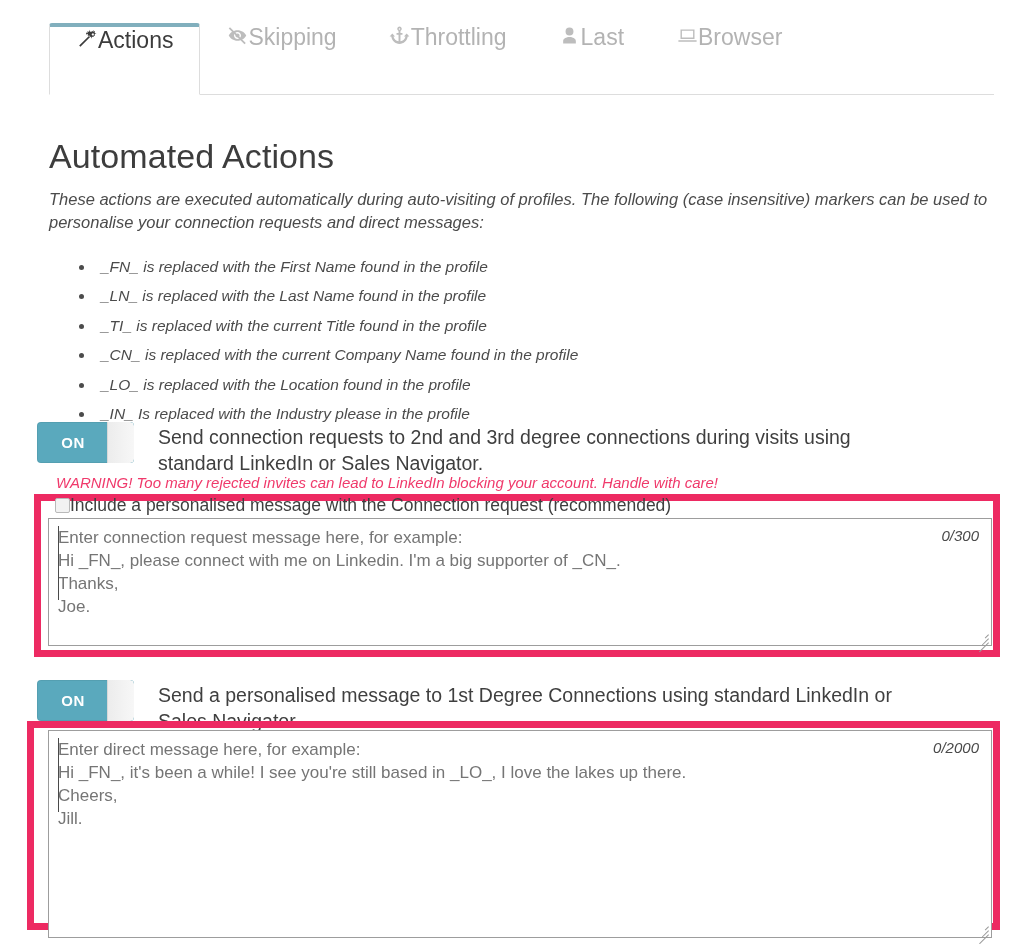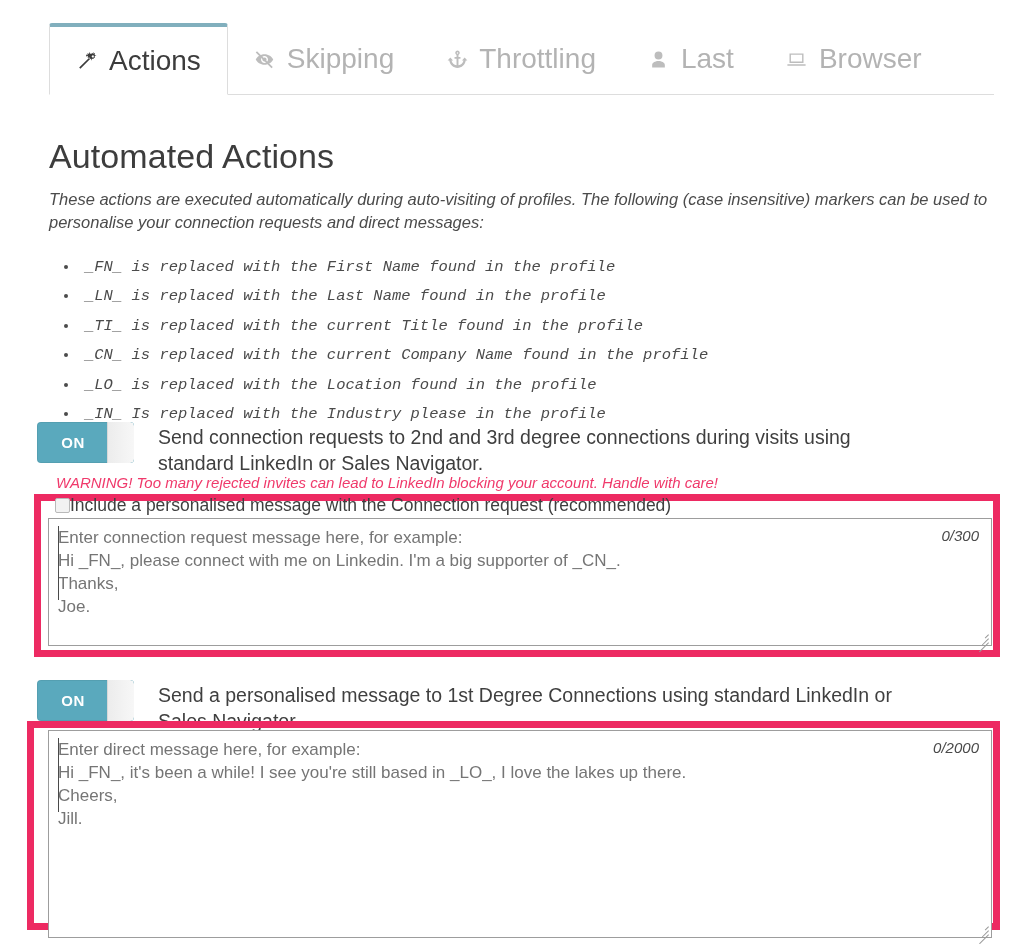--- a/index.html
+++ b/index.html
@@ -15,23 +15,23 @@
   .page { position: relative; width: 1024px; height: 944px; background:#fff; }
 
   
   .tabbar {
     position: absolute;
     left: 49px; top: 24px; width: 945px; height: 71px;
     border-bottom: 1px solid #dddddd;
   }
   .tabs { display: flex; align-items: flex-end; height: 100%; }
   .tab {
-    display: flex; align-items: center; gap: 11px;
+    display: flex; align-items: flex-start; gap: 0;
     padding: 0 26px; height: 70px;
-    font-size: 28px; color: #b3b3b3;
+    font-size: 23px; color: #b3b3b3;
     background: transparent;
     position: relative;
     cursor: pointer;
     white-space: nowrap;
   }
   .tab .tab-ico { display:inline-flex; align-items:center; justify-content:center; width:22px; height:22px; }
   .tab.active {
     color: #3c3c3c;
     background: #ffffff;
     border: 1px solid #dddddd;
@@ -56,21 +56,21 @@
     line-height: 1.42;
   }
 
   .markers {
     position:absolute; left:49px; top:256px; width: 900px;
     margin:0; padding-left: 30px;
     font-size: 15.5px; font-style: italic; color: #4b4b4b;
     line-height: 1.45;
     list-style: disc;
   }
-  .markers li { margin: 0 0 7px 0; padding-left: 6px; font-family: Liberation Mono, monospace; }
+  .markers li { margin: 0 0 7px 16px; padding-left: 6px; }
 
   
   .toggle {
     position: relative;
     width: 97px; height: 41px;
     border-radius: 4px;
     background: #5aa9bd;
     overflow: hidden;
     box-shadow: inset 0 0 0 1px rgba(0,0,0,.06);
     flex: none;

